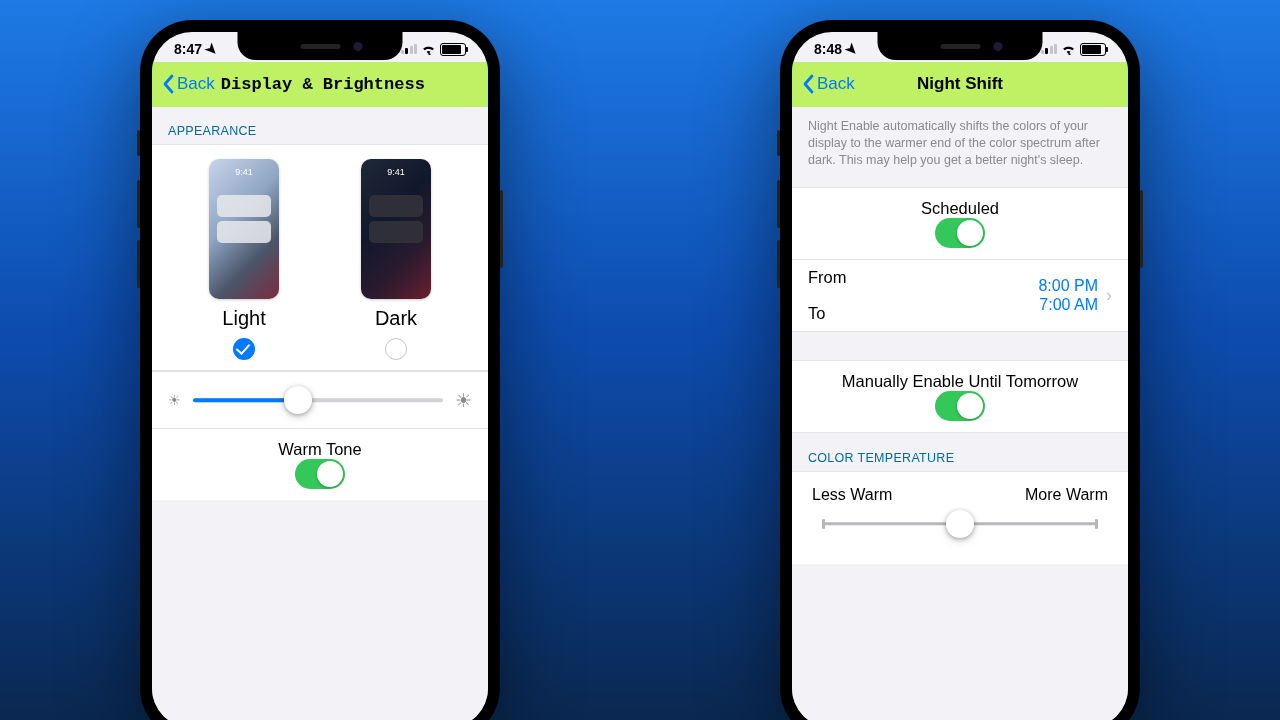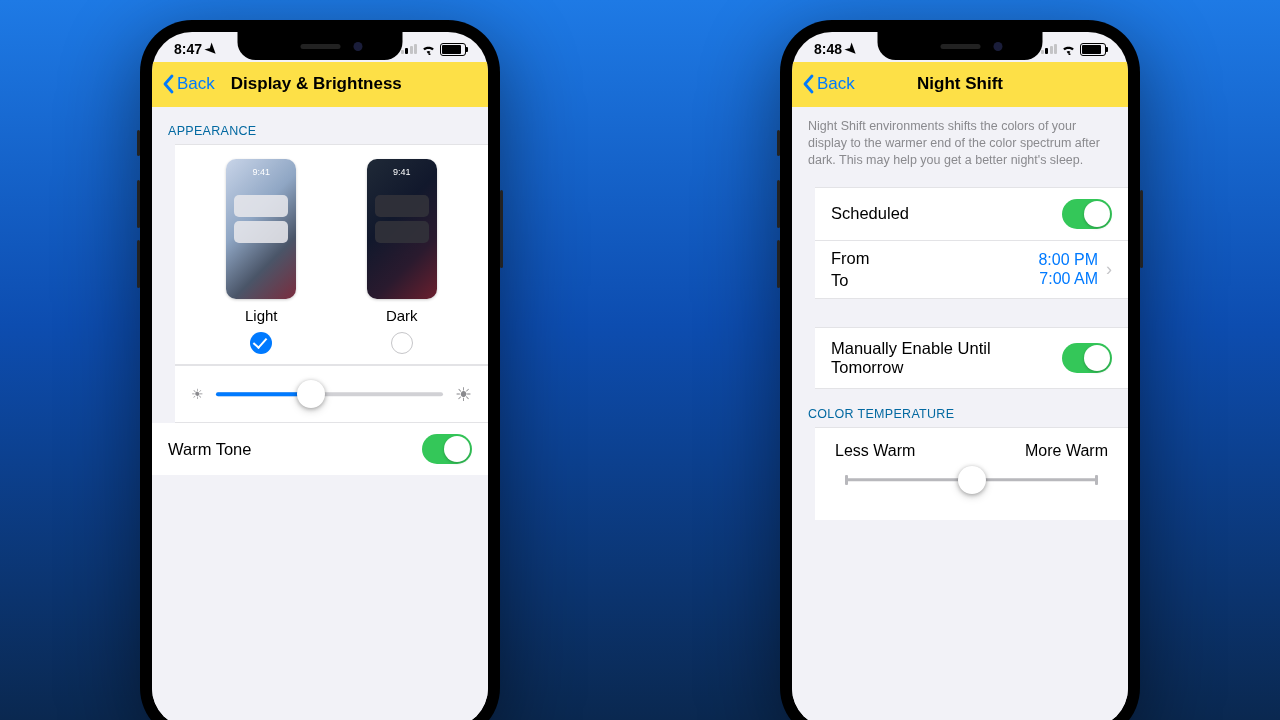--- a/index.html
+++ b/index.html
@@ -39,37 +39,37 @@
   .signal span:nth-child(3){height:8px;}
   .signal span:nth-child(4){height:10px;}
   .wifi-sv{width:15px;height:12px;}
   .battery{width:24px;height:11px;border:1px solid #000;border-radius:3px;
     position:relative;display:inline-block;}
   .battery::after{content:"";position:absolute;right:-3px;top:3px;width:2px;height:5px;
     background:#000;border-radius:0 1px 1px 0;}
   .battery-fill{position:absolute;left:1px;top:1px;bottom:1px;width:80%;
     background:#000;border-radius:1px;}
   
-  .nav{position:absolute;top:30px;left:0;right:0;height:44px;background:#fde047;
+  .nav{position:absolute;top:30px;left:0;right:0;height:44px;background:#bef264;
     display:flex;align-items:center;padding:0 10px;z-index:30;border-bottom:0.5px solid transparent;}
   .back-btn{display:flex;align-items:center;color:#007aff;font-size:17px;gap:3px;}
   .back-btn svg{width:12px;height:20px;}
   .nav-title{font-size:17px;font-weight:600;position:absolute;left:50%;
     transform:translateX(-50%);white-space:nowrap;}
-  .phone1 .nav-title{left:auto;transform:none;position:static;margin-left:16px;}
+  .phone1 .nav-title{left:auto;transform:none;position:static;margin-left:6px;font-family:Liberation Mono, monospace;}
   
   .content{position:absolute;top:74px;left:0;right:0;bottom:0;overflow:hidden;
     background:#f2f2f7;}
   .section-header{font-size:12.5px;color:#0369a1;text-transform:uppercase;
     padding:18px 16px 6px;letter-spacing:0.3px;}
   .section-desc{font-size:12.5px;color:#8a8a8e;padding:12px 16px 18px;line-height:1.35;}
   .row{background:#fff;padding:11px 16px;display:flex;align-items:center;
-    justify-content:space-between;font-size:16.5px;border-bottom:0.5px solid #e3e3e6;}
+    justify-content:space-between;font-size:16.5px;border-bottom:0.5px solid #e3e3e6;flex-direction:column;}
   .row:last-child{border-bottom:none;}
-  .row-group{border-top:0.5px solid #e3e3e6;border-bottom:0.5px solid #e3e3e6;margin-left:23px;}
+  .row-group{border-top:0.5px solid #e3e3e6;border-bottom:0.5px solid #e3e3e6;}
   
   .toggle{width:50px;height:30px;border-radius:15px;position:relative;flex-shrink:0;}
   .toggle.on{background:#34c759;}
   .toggle.off{background:#e9e9eb;}
   .toggle::after{content:"";position:absolute;width:26px;height:26px;background:#fff;
     border-radius:50%;top:2px;box-shadow:0 1px 3px rgba(0,0,0,.25);}
   .toggle.on::after{right:2px;}
   .toggle.off::after{left:2px;}
   
   .appearance-row{background:#fff;padding:14px 16px 10px;display:flex;
@@ -79,42 +79,42 @@
     box-shadow:0 1px 3px rgba(0,0,0,.2);overflow:hidden;}
   .preview.light{background:linear-gradient(135deg,#c8d4e8 0%,#8fa6c4 40%,#4a5568 70%,#7b2d3e 100%);}
   .preview.dark{background:linear-gradient(135deg,#1f2937 0%,#11182c 40%,#2a1a2e 70%,#6b1f2e 100%);}
   .preview-time{position:absolute;top:8px;left:50%;transform:translateX(-50%);
     color:#fff;font-size:9px;font-weight:500;}
   .widget{position:absolute;left:8px;right:8px;height:22px;border-radius:5px;}
   .widget.w1{top:36px;}
   .widget.w2{top:62px;}
   .preview.light .widget{background:rgba(230,230,235,.88);}
   .preview.dark .widget{background:rgba(50,50,58,.88);}
-  .app-label{font-size:15px;}
+  .app-label{font-size:20px;}
   .radio{width:22px;height:22px;border-radius:50%;position:relative;}
   .radio.checked{background:#007aff;}
   .radio.checked::after{content:"";position:absolute;left:6px;top:3px;width:6px;height:11px;
     border:solid #fff;border-width:0 2.5px 2.5px 0;transform:rotate(42deg);}
   .radio.unchecked{border:1.5px solid #c6c6c9;box-sizing:border-box;}
   
   .slider-row{background:#fff;padding:14px 16px;display:flex;align-items:center;
     gap:12px;border-bottom:0.5px solid #e3e3e6;}
   .slider{flex:1;height:28px;position:relative;}
   .track{position:absolute;top:50%;left:0;right:0;height:3.5px;background:#d1d1d5;
     border-radius:2px;transform:translateY(-50%);}
   .track-fill{position:absolute;top:50%;left:0;height:3.5px;background:#007aff;
     border-radius:2px;transform:translateY(-50%);}
   .slider-thumb{position:absolute;top:50%;width:28px;height:28px;background:#fff;
     border-radius:50%;transform:translate(-50%,-50%);box-shadow:0 1px 4px rgba(0,0,0,.3),0 3px 8px rgba(0,0,0,.15);}
   .sun-sm,.sun-lg{color:#8a8a8e;font-size:14px;}
   .sun-lg{font-size:19px;}
   
   .sched-row{background:#fff;padding:8px 16px;display:flex;justify-content:space-between;
     align-items:center;font-size:16.5px;}
-  .sched-content{display:flex;flex-direction:column;gap:3px;}
+  .sched-content{display:flex;flex-direction:column;gap:17px;}
   .sched-times{display:flex;flex-direction:column;align-items:flex-end;gap:1px;
     color:#007aff;font-size:16px;margin-right:8px;}
   .chev{color:#c5c5c8;font-size:18px;}
   .sched-wrap{display:flex;align-items:center;}
   
   .ct-track{position:absolute;top:50%;left:0;right:0;height:3.5px;background:#b8b8bc;
     border-radius:2px;transform:translateY(-50%);}
   .ct-tick{position:absolute;top:50%;width:3px;height:10px;background:#b8b8bc;
     transform:translateY(-50%);border-radius:1px;}
   .ct-tick.l{left:0;} .ct-tick.r{right:0;}
@@ -236,21 +236,21 @@
       <div class="nav">
         <div class="back-btn">
           <svg viewBox="0 0 12 20">
               <path d="M10 2L3 10l7 8" stroke="#007aff" stroke-width="2.8" fill="none" stroke-linecap="round" stroke-linejoin="round"></path>
             </svg>
           <span>Back</span>
         </div>
         <span class="nav-title">Night Shift</span>
       </div>
       <div class="content">
-        <div class="section-desc">Night Shift environments shifts the colors of your display to the warmer end of the color spectrum after dark. This may help you get a better night's sleep.</div>
+        <div class="section-desc">Night Enable automatically shifts the colors of your display to the warmer end of the color spectrum after dark. This may help you get a better night's sleep.</div>
         <div class="row-group">
           <div class="row">
             <span>Scheduled</span>
             <span class="toggle on"></span>
           </div>
           <div class="sched-row">
             <div class="sched-content">
               <span>From</span>
               <span>To</span>
             </div>

